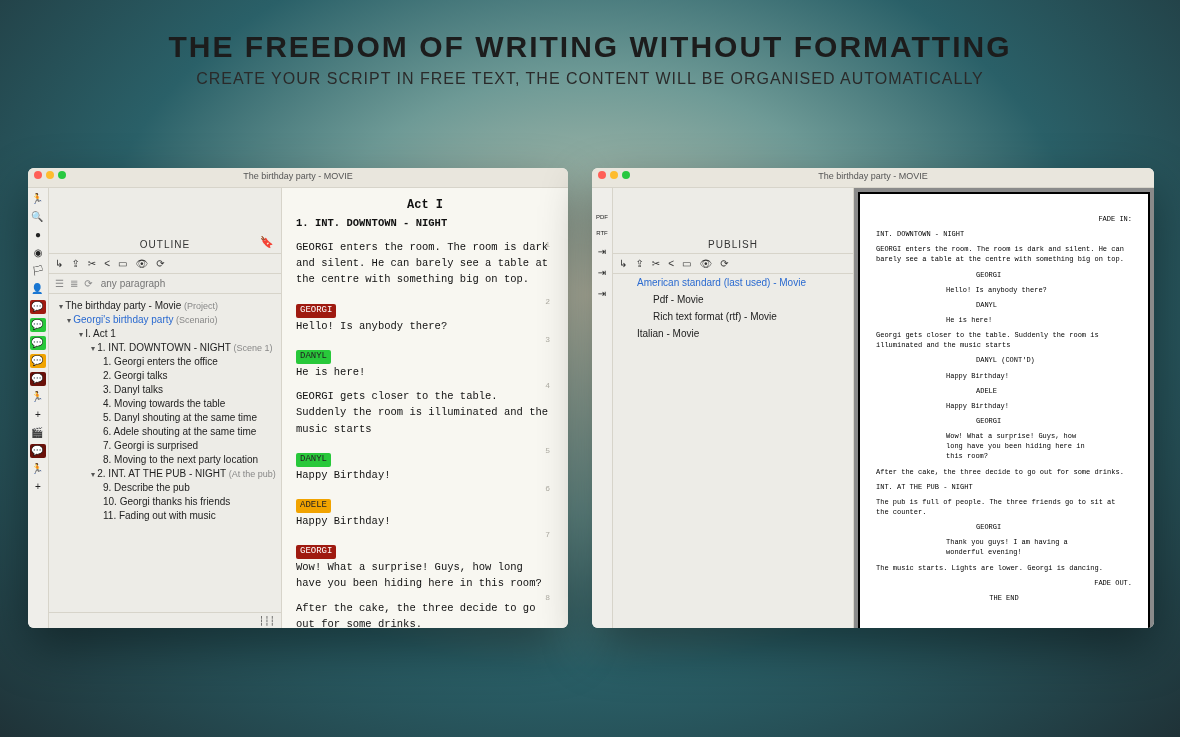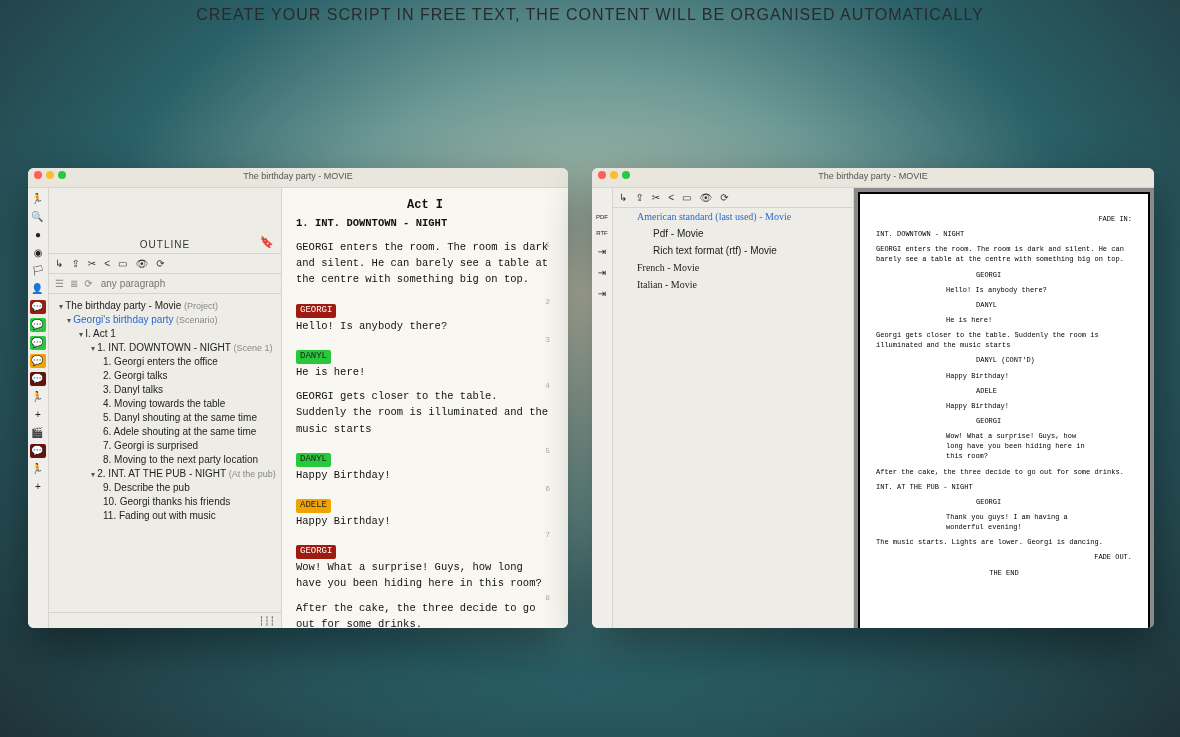--- a/index.html
+++ b/index.html
@@ -42,32 +42,33 @@
   .ln { position:absolute; right:4px; font-size:8px; color:#b0aea5;}
   .tag { display:inline-block; padding:0 4px; font-size:9px; border-radius:2px; color:#fff; margin-top:8px; }
   .tag.red{background:#9f1a10;} .tag.grn{background:#28c83a;color:#222;} .tag.org{background:#f1a300;color:#222;}
 
   
   .rightcols { display:flex; height:calc(100% - 19px); }
   .pub-rail { width:20px; background:#efeeea; border-right:1px solid #d7d4ca; display:flex; flex-direction:column; align-items:center; padding-top:26px; gap:10px; font-size:9px; color:#222;}
   .pub-pane { width:240px; border-right:1px solid #d7d4ca; background:#edece7; font-size:10px; color:#222;}
   .pub-tree div { padding:3px 0 3px 12px; }
   .pub-tree .blue{color:#2a6ad0;}
-  .pub-ind1{padding-left:24px!important;font-family:Liberation Serif, serif;} .pub-ind2{padding-left:40px!important;}
+  .pub-ind1{padding-left:24px!important;} .pub-ind2{padding-left:40px!important;}
 
   .page-view { flex:1; background:#8a8a8a; display:flex; align-items:flex-start; justify-content:flex-start; overflow:hidden; padding:4px;}
   .page { width:280px; min-height:420px; background:#fff; border:2px solid #000; padding:20px 16px 30px 16px; font-family:"Courier New",monospace; font-size:7px; line-height:1.45; color:#000; }
   .page .c{text-align:center;} .page .r{text-align:right;}
   .page .ch{margin-left:100px;} .page .dlg{margin-left:70px; width:150px;}
   .page p{margin:0 0 5px 0;}
 </style>
 </head>
 <body>
 <div class="bg">
 
+  <div class="headline">THE FREEDOM OF WRITING WITHOUT FORMATTING</div>
   <div class="subhead">CREATE YOUR SCRIPT IN FREE TEXT, THE CONTENT WILL BE ORGANISED AUTOMATICALLY</div>
 
   <div class="window win-left">
     <div class="titlebar">
       <div class="traffic">
         <span class="tl-close"></span>
         <span class="tl-min"></span>
         <span class="tl-max"></span>
       </div>
       <span>The birthday party - MOVIE</span>
@@ -177,34 +178,36 @@
     <div class="rightcols">
       <div class="pub-rail" id="pub-rail">
           <div style="font-size: 6px;">PDF</div>
           <div style="font-size: 6px;">RTF</div>
           <div style="font-size: 10px;">⇥</div>
           <div style="font-size: 10px;">⇥</div>
           <div style="font-size: 10px;">⇥</div>
         </div>
 
       <div class="pub-pane">
+        <div class="pane-title">
+          <span>PUBLISH</span>
+        </div>
         <div class="mini-toolbar" id="pub-toolbar">
             <span>↳</span>
             <span>⇪</span>
             <span>✂</span>
             <span>&lt;</span>
             <span>▭</span>
             <span>👁</span>
             <span>⟳</span>
           </div>
         <div class="pub-tree" id="pub-tree">
             <div class="pub-ind1 caret"><span class="blue">American standard (last used) - Movie</span></div>
             <div class="pub-ind2"><span>Pdf - Movie</span></div>
             <div class="pub-ind2"><span>Rich text format (rtf) - Movie</span></div>
-            <div class="pub-ind1 caretr"><span>French - Movie</span></div>
             <div class="pub-ind1 caretr"><span>Italian - Movie</span></div>
           </div>
       </div>
 
       <div class="page-view">
         <div class="page" id="page">
             <p class="r">FADE IN:</p>
             <p class="">INT. DOWNTOWN - NIGHT</p>
             <p class="">GEORGI enters the room. The room is dark and silent. He can barely see a table at the centre with something big on top.</p>
             <p class="ch">GEORGI</p>
@@ -213,20 +216,21 @@
             <p class="dlg">He is here!</p>
             <p class="">Georgi gets closer to the table. Suddenly the room is illuminated and the music starts</p>
             <p class="ch">DANYL (CONT'D)</p>
             <p class="dlg">Happy Birthday!</p>
             <p class="ch">ADELE</p>
             <p class="dlg">Happy Birthday!</p>
             <p class="ch">GEORGI</p>
             <p class="dlg">Wow! What a surprise! Guys, how long have you been hiding here in this room?</p>
             <p class="">After the cake, the three decide to go out for some drinks.</p>
             <p class="">INT. AT THE PUB - NIGHT</p>
+            <p class="">The pub is full of people. The three friends go to sit at the counter.</p>
             <p class="ch">GEORGI</p>
             <p class="dlg">Thank you guys! I am having a wonderful evening!</p>
             <p class="">The music starts. Lights are lower. Georgi is dancing.</p>
             <p class="r">FADE OUT.</p>
             <p class="c">THE END</p>
           </div>
       </div>
     </div>
 
   </div>

